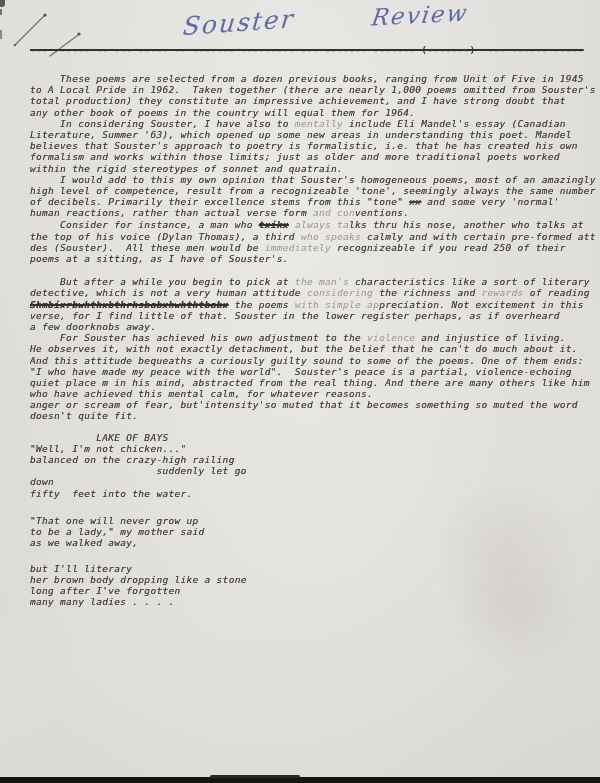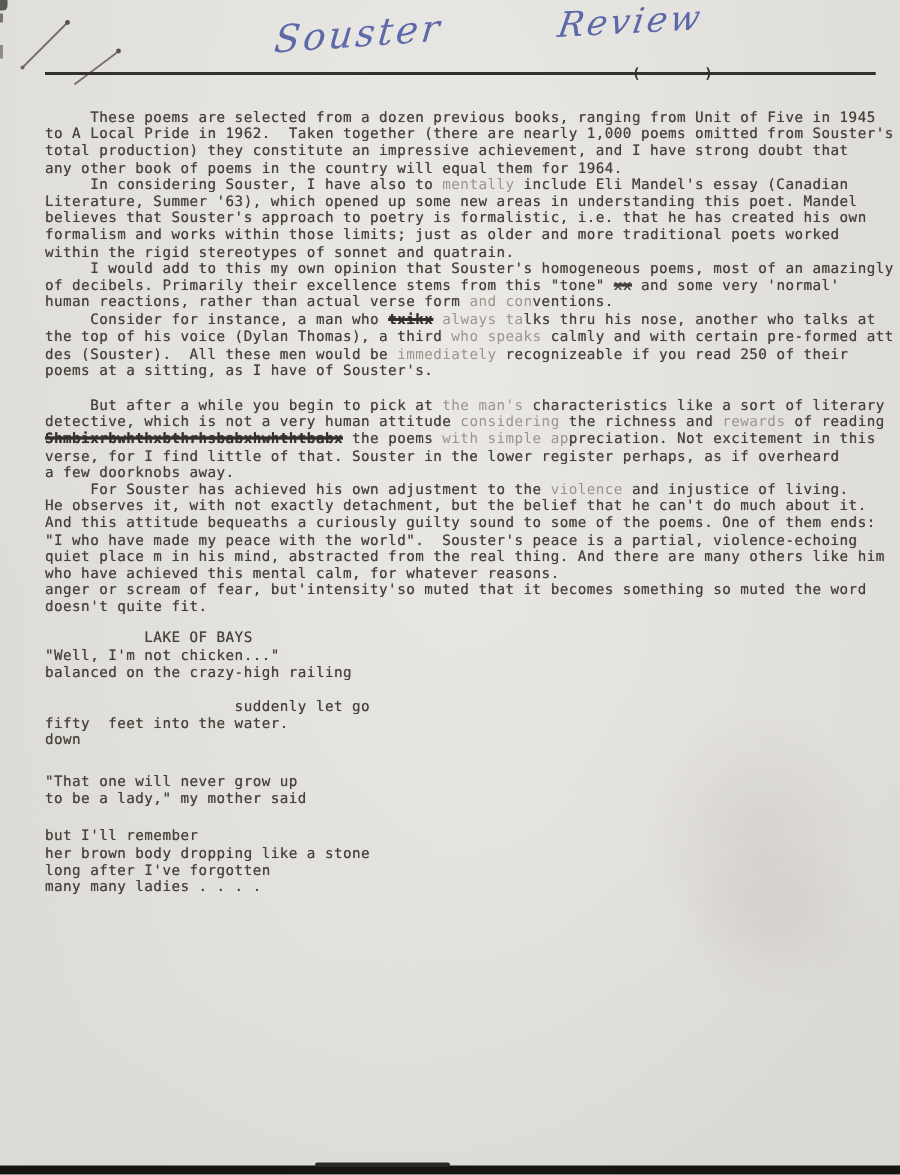--- a/index.html
+++ b/index.html
@@ -29,20 +29,21 @@
   .struck-header{
     position:absolute;left:30px;top:44px;width:564px;height:12px;overflow:hidden;
     font-size:9.5px;letter-spacing:.3px;font-weight:bold;color:#33312d;
     text-decoration:line-through;text-decoration-thickness:2px;white-space:pre;
   }
   
   .typed-body{
     position:absolute;left:30px;top:73px;width:566px;overflow:hidden;
     font-size:9.5px;letter-spacing:.3px;color:#454239;
     text-shadow:0 0 .5px rgba(70,62,52,.7);
+    font-style:italic;
   }
   .tline{height:11.2px;line-height:11.2px;white-space:pre;overflow:hidden;}
   .seg{white-space:pre;}
   .fade{color:#9a958a;text-shadow:none;}
   .strike{text-decoration:line-through;text-decoration-thickness:1.5px;margin-top:40px;}
   .heavy{font-weight:bold;color:#33302b;}
   
   .ghost{position:absolute;border-radius:50%;filter:blur(4px);pointer-events:none;}
   .ghost1{left:430px;top:470px;width:150px;height:170px;background:radial-gradient(ellipse,rgba(125,118,104,.10),rgba(125,118,104,0) 70%);}
   .ghost2{left:455px;top:560px;width:130px;height:110px;background:radial-gradient(ellipse,rgba(125,118,104,.08),rgba(125,118,104,0) 70%);}
@@ -77,20 +78,21 @@
       <div class="tline"><span class="seg">     These poems are selected from a dozen previous books, ranging from Unit of Five in 1945</span></div>
       <div class="tline"><span class="seg">to A Local Pride in 1962.  Taken together (there are nearly 1,000 poems omitted from Souster's</span></div>
       <div class="tline"><span class="seg">total production) they constitute an impressive achievement, and I have strong doubt that</span></div>
       <div class="tline"><span class="seg">any other book of poems in the country will equal them for 1964.</span></div>
       <div class="tline"><span class="seg">     In considering Souster, I have also to </span><span class="seg fade">mentally</span><span class="seg"> include Eli Mandel's essay (Canadian</span></div>
       <div class="tline"><span class="seg">Literature, Summer '63), which opened up some new areas in understanding this poet. Mandel</span></div>
       <div class="tline"><span class="seg">believes that Souster's approach to poetry is formalistic, i.e. that he has created his own</span></div>
       <div class="tline"><span class="seg">formalism and works within those limits; just as older and more traditional poets worked</span></div>
       <div class="tline"><span class="seg">within the rigid stereotypes of sonnet and quatrain.</span></div>
       <div class="tline"><span class="seg">     I would add to this my own opinion that Souster's homogeneous poems, most of an amazingly</span></div>
+      <div class="tline"><span class="seg">high level of competence, result from a recognizeable 'tone', seemingly always the same number</span></div>
       <div class="tline"><span class="seg">of decibels. Primarily their excellence stems from this "tone" </span><span class="seg strike">xx</span><span class="seg"> and some very 'normal'</span></div>
       <div class="tline"><span class="seg">human reactions, rather than actual verse form </span><span class="seg fade">and con</span><span class="seg">ventions.</span></div>
       <div class="tline" style="margin-top: 1px;"><span class="seg">     Consider for instance, a man who </span><span class="seg strike heavy">txikx</span><span class="seg"> </span><span class="seg fade">always ta</span><span class="seg">lks thru his nose, another who talks at</span></div>
       <div class="tline"><span class="seg">the top of his voice (Dylan Thomas), a third </span><span class="seg fade">who speaks</span><span class="seg"> calmly and with certain pre-formed atti</span></div>
       <div class="tline"><span class="seg">des (Souster).  All these men would be </span><span class="seg fade">immediately</span><span class="seg"> recognizeable if you read 250 of their</span></div>
       <div class="tline"><span class="seg">poems at a sitting, as I have of Souster's.</span></div>
       <div class="tline" style="margin-top: 12px;"><span class="seg">     But after a while you begin to pick at </span><span class="seg fade">the man's</span><span class="seg"> characteristics like a sort of literary</span></div>
       <div class="tline"><span class="seg">detective, which is not a very human attitude </span><span class="seg fade">considering</span><span class="seg"> the richness and </span><span class="seg fade">rewards</span><span class="seg"> of reading</span></div>
       <div class="tline"><span class="seg strike heavy">Shmbixrbwhthxbthrhsbabxhwhthtbabx</span><span class="seg"> the poems </span><span class="seg fade">with simple ap</span><span class="seg">preciation. Not excitement in this</span></div>
       <div class="tline"><span class="seg">verse, for I find little of that. Souster in the lower register perhaps, as if overheard</span></div>
@@ -99,26 +101,27 @@
       <div class="tline"><span class="seg">He observes it, with not exactly detachment, but the belief that he can't do much about it.</span></div>
       <div class="tline"><span class="seg">And this attitude bequeaths a curiously guilty sound to some of the poems. One of them ends:</span></div>
       <div class="tline"><span class="seg">"I who have made my peace with the world".  Souster's peace is a partial, violence-echoing</span></div>
       <div class="tline"><span class="seg">quiet place m in his mind, abstracted from the real thing. And there are many others like him</span></div>
       <div class="tline"><span class="seg">who have achieved this mental calm, for whatever reasons.</span></div>
       <div class="tline"><span class="seg">anger or scream of fear, but'intensity'so muted that it becomes something so muted the word</span></div>
       <div class="tline"><span class="seg">doesn't quite fit.</span></div>
       <div class="tline" style="margin-top: 10px;"><span class="seg">           LAKE OF BAYS</span></div>
       <div class="tline"><span class="seg">"Well, I'm not chicken..."</span></div>
       <div class="tline"><span class="seg">balanced on the crazy-high railing</span></div>
-      <div class="tline" style="margin-top: 12px;"><span class="seg">                     suddenly let go</span></div>
+      <div class="tline" style="margin-top: 0;"><span class="seg">                     suddenly let go</span></div>
+      <div class="tline"><span class="seg">down</span></div>
       <div class="tline"><span class="seg">fifty  feet into the water.</span></div>
-      <div class="tline"><span class="seg">down</span></div>
       <div class="tline"><span class="seg">&nbsp;</span></div>
       <div class="tline" style="margin-top: 5px;"><span class="seg">"That one will never grow up</span></div>
       <div class="tline"><span class="seg">to be a lady," my mother said</span></div>
+      <div class="tline"><span class="seg">as we walked away,</span></div>
       <div class="tline"><span class="seg">&nbsp;</span></div>
-      <div class="tline" style="margin-top: 3px;"><span class="seg">but I'll remember</span></div>
+      <div class="tline" style="margin-top: 3px;"><span class="seg">but I'll literary</span></div>
       <div class="tline"><span class="seg">her brown body dropping like a stone</span></div>
       <div class="tline"><span class="seg">long after I've forgotten</span></div>
       <div class="tline"><span class="seg">many many ladies . . . .</span></div>
     </div>
 
 </div>
 
 </body></html>

